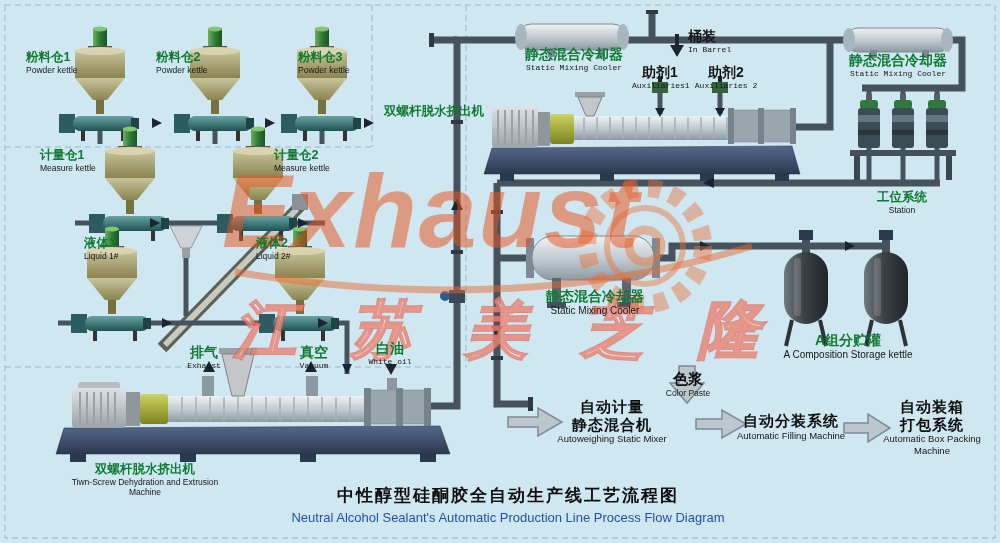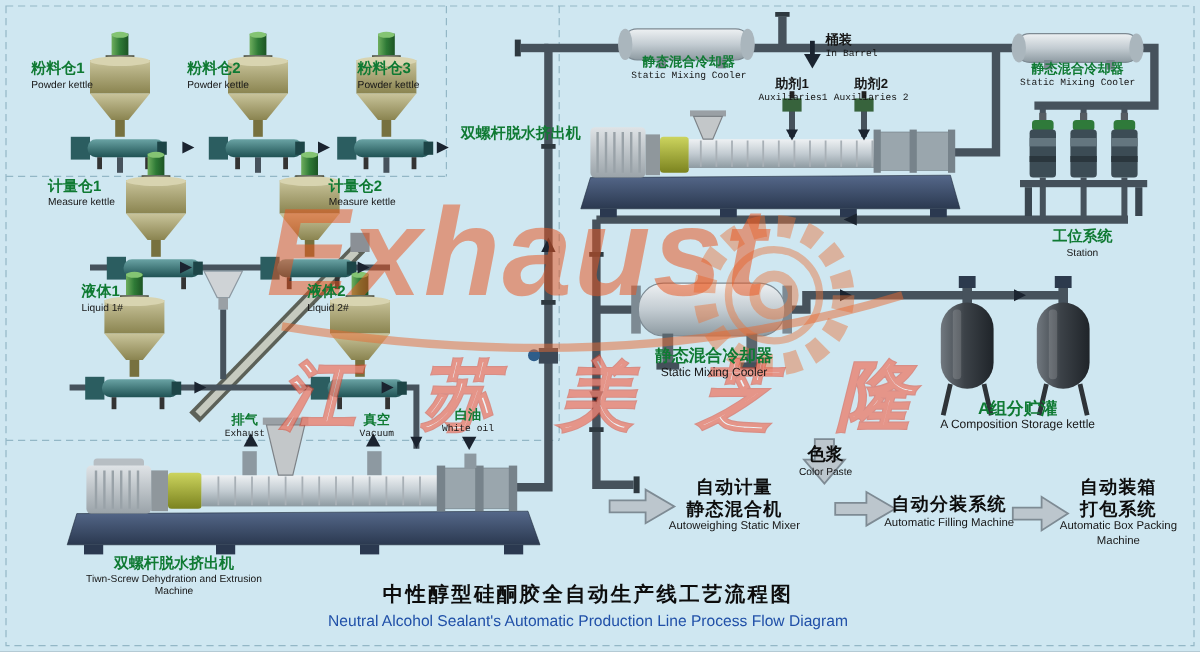--- a/index.html
+++ b/index.html
@@ -10,28 +10,28 @@
   .wm-brand { position:absolute; left:222px; top:152px; z-index:2; font-size:104px; font-weight:bold;
               font-style:italic; letter-spacing:2px; color:rgba(232,84,30,.52); pointer-events:none; white-space:nowrap; }
   .wm-zh { position:absolute; left:234px; top:288px; z-index:2; font-size:62px; font-weight:bold;
            letter-spacing:54px; color:rgba(255,255,255,.6); -webkit-text-stroke:2px rgba(224,70,45,.55);
            pointer-events:none; white-space:nowrap;font-style:italic; }
   .lbl { position:absolute; z-index:3; text-align:center; line-height:1.18; pointer-events:none; }
   .lbl.left { text-align:left; }
   .lbl .zh { display:block; font-weight:bold; font-size:12.5px; color:var(--label-green,#0f7a33); }
   .lbl .en { display:block; font-size:8.5px; color:var(--label-dark,#161616); }
   .lbl.dark .zh { color:var(--label-dark,#161616); }
-  .lbl.small .zh { font-size:11px; }
+  .lbl.small .zh { font-size:14px; }
   .lbl.small .en { font-size:8px;font-family:Liberation Mono, monospace; }
   .lbl.mid .zh { font-size:14px; }
   .lbl.mid .en { font-size:10px; }
   .lbl.flow .zh { font-size:15px; color:#0d0d0d; letter-spacing:1px; }
   .lbl.flow .en { font-size:9.5px; }
   .lbl.paste .zh { font-size:15px; color:#0d0d0d;margin-top:36px; }
-  .title-block { position:absolute; left:220px; top:484px; width:540px; z-index:3; text-align:center; }
+  .title-block { position:absolute; left:238px; top:484px; width:540px; z-index:3; text-align:center; }
   .title-zh { font-size:17px; font-weight:bold; color:#0d0d0d; letter-spacing:2px; }
   .title-en { font-size:13px; margin-top:3px; color:var(--title-en-blue,#2050a8); }
 </style>
 </head>
 <body>
 
 <div class="stage">
 
 <svg class="diagram" width="1000" height="543" viewBox="0 0 1000 543">
   <defs>
@@ -338,21 +338,21 @@
       <span class="en">Powder kettle</span>
     </div>
 <div class="lbl left" style="left:40px;top:148px;width:66px">
   <span class="zh">计量仓1</span>
       <span class="en">Measure kettle</span>
     </div>
 <div class="lbl left" style="left:274px;top:148px;width:66px">
   <span class="zh">计量仓2</span>
       <span class="en">Measure kettle</span>
     </div>
-<div class="lbl left" style="left:68px;top:236px;width:60px">
+<div class="lbl left" style="left:84px;top:236px;width:60px">
   <span class="zh">液体1</span>
       <span class="en">Liquid 1#</span>
     </div>
 <div class="lbl left" style="left:256px;top:236px;width:60px">
   <span class="zh">液体2</span>
       <span class="en">Liquid 2#</span>
     </div>
 
 <div class="lbl small" style="left:178px;top:344px;width:52px">
   <span class="zh">排气</span>

